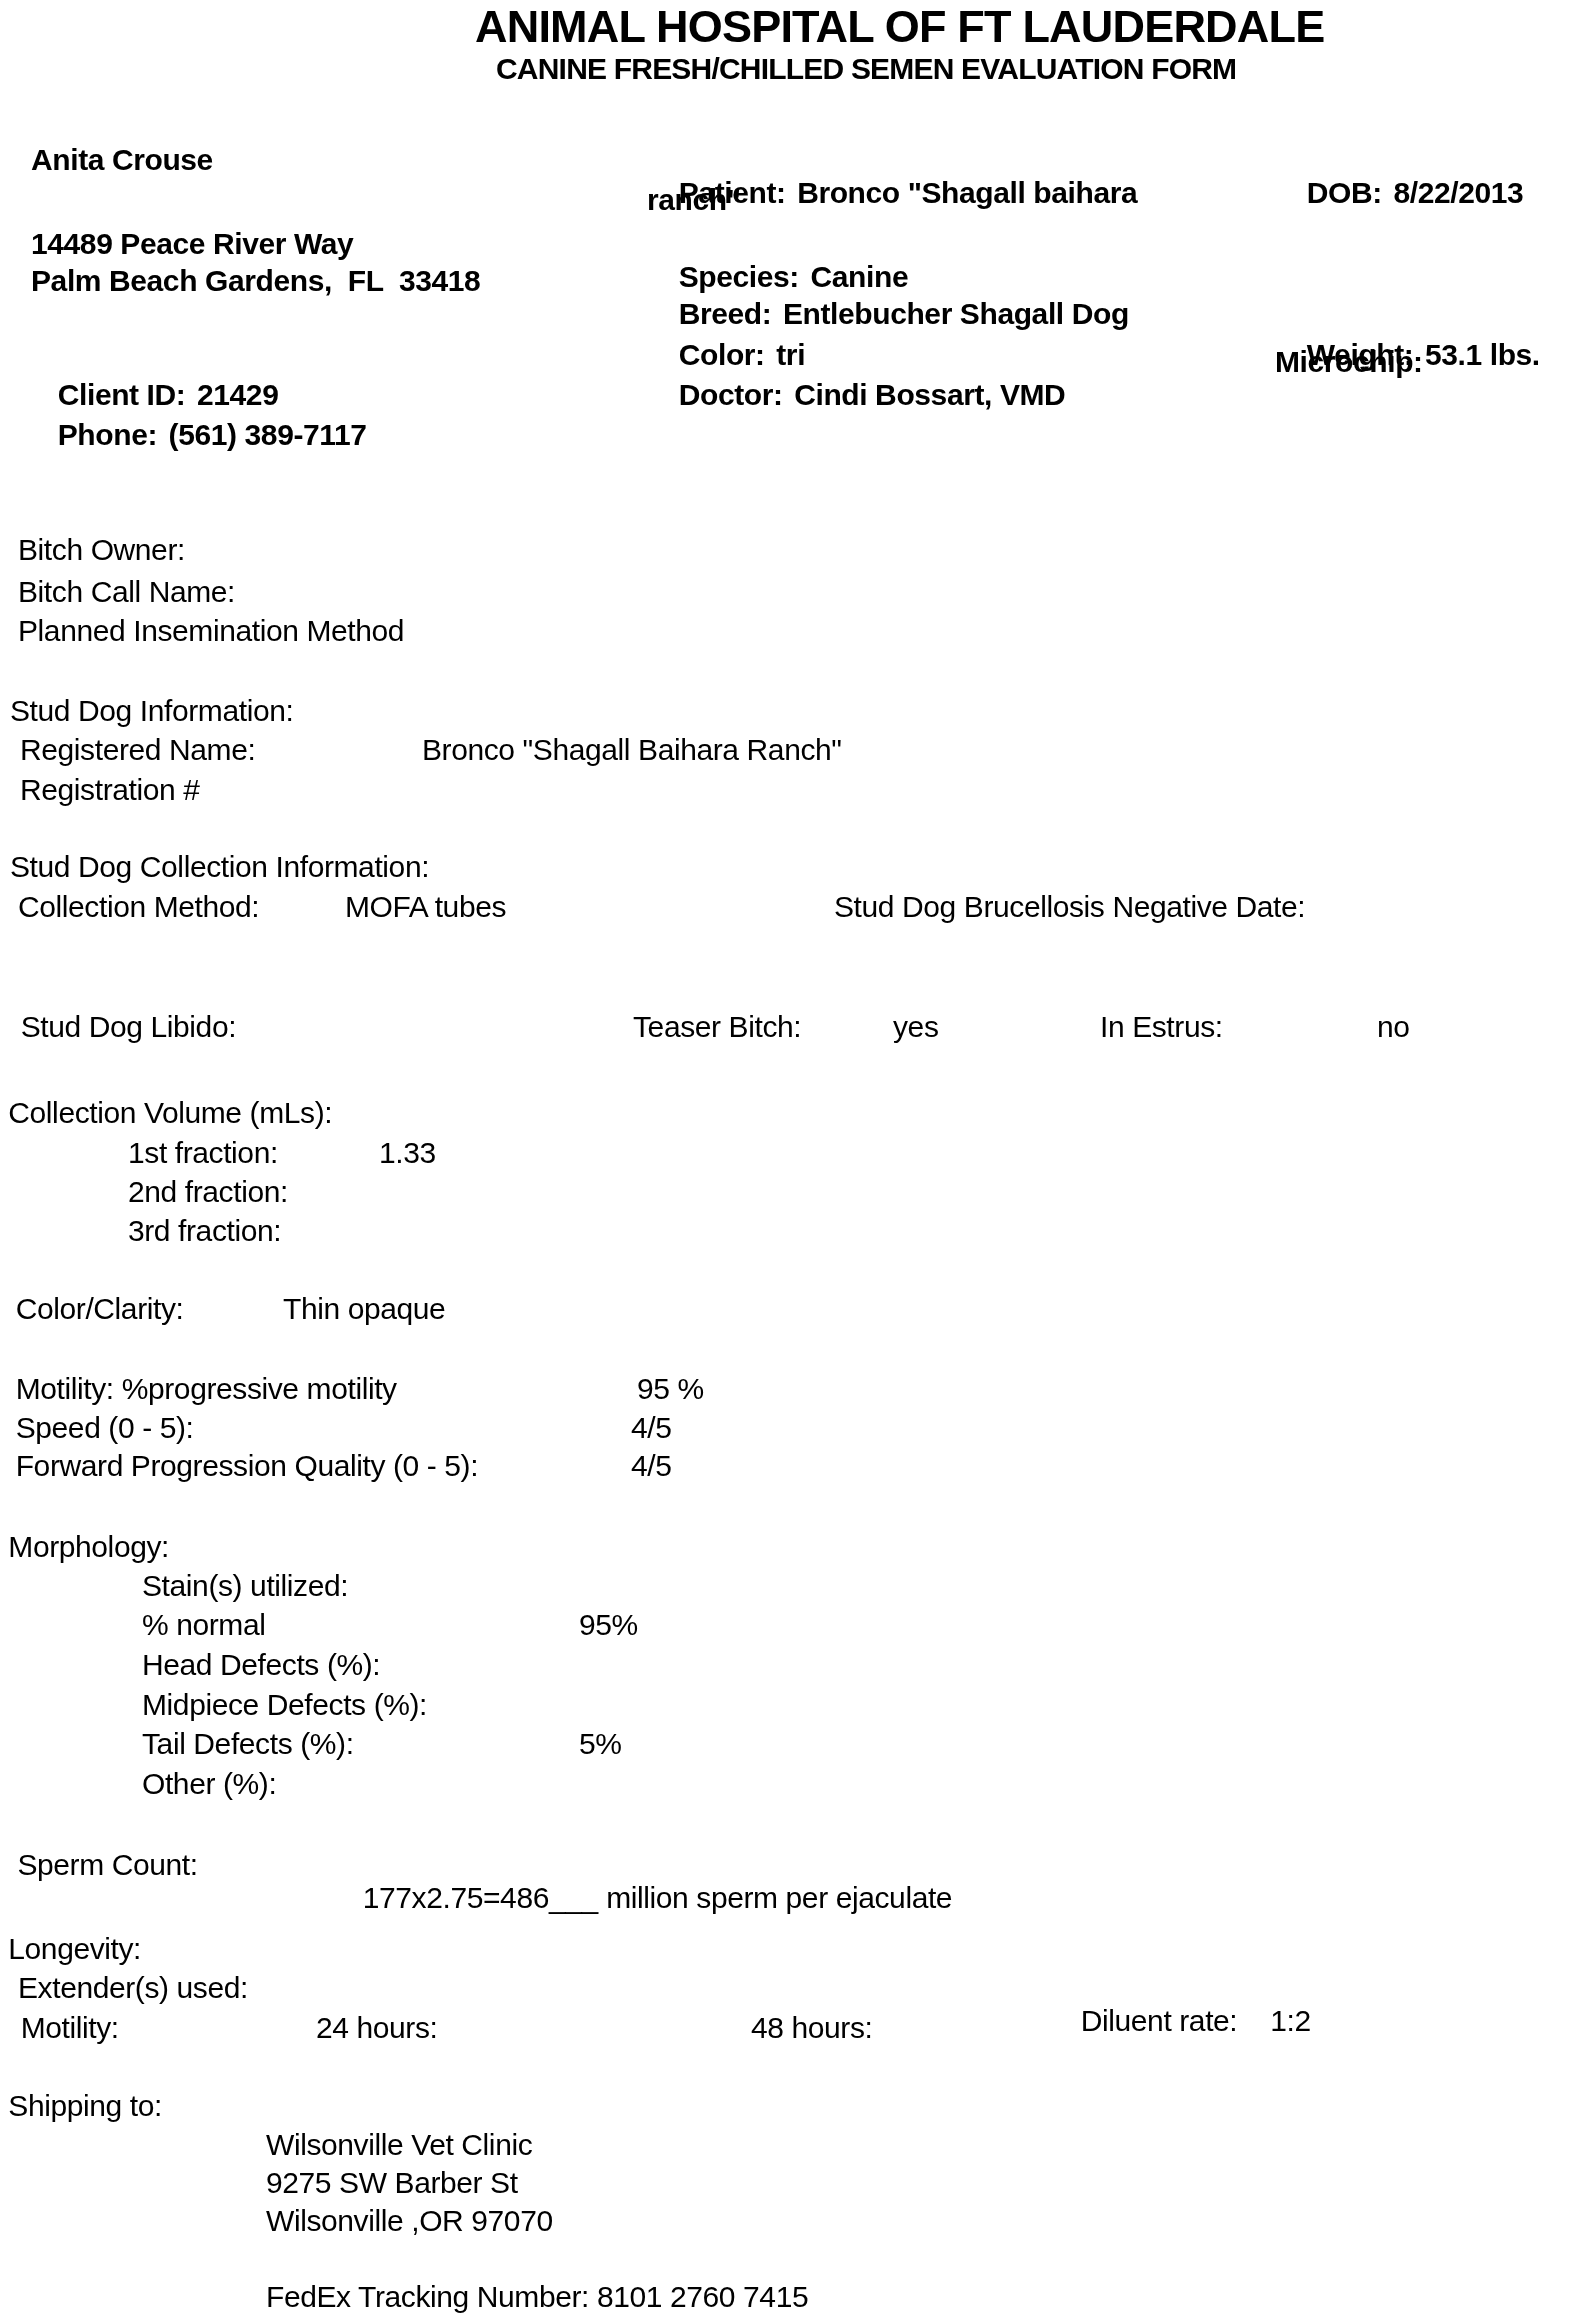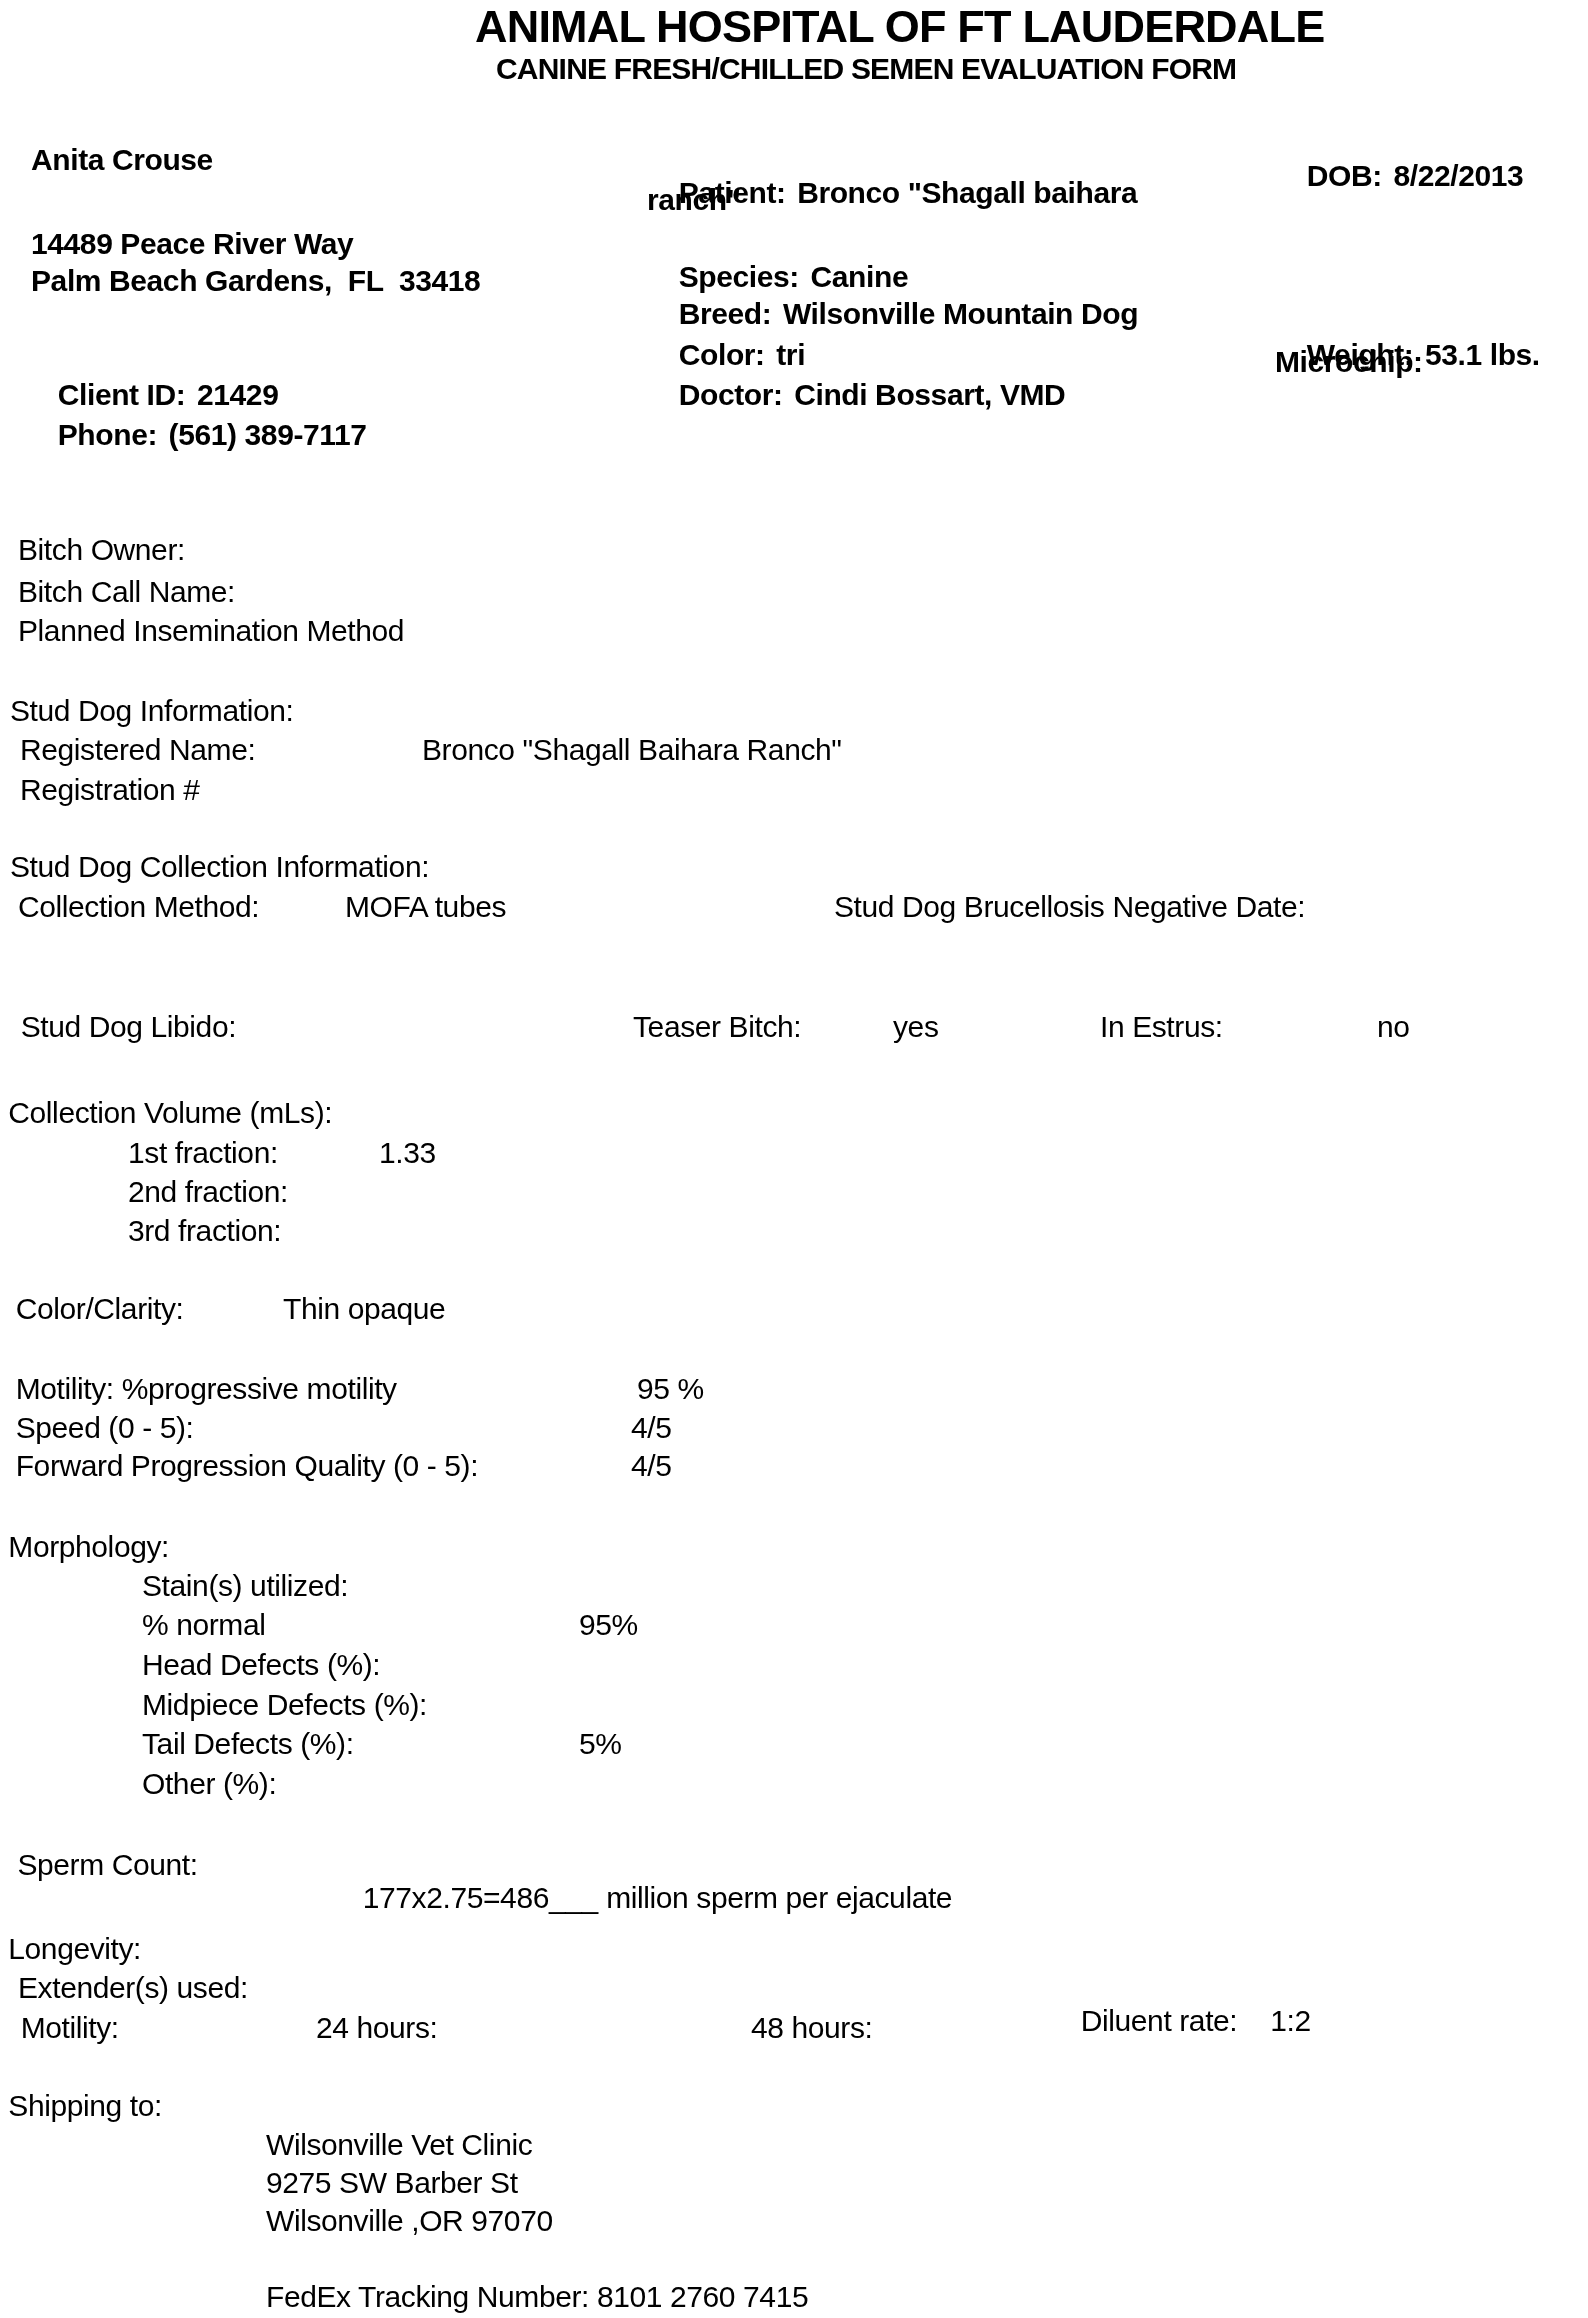--- a/index.html
+++ b/index.html
@@ -35,32 +35,32 @@
   <div class="t b title" style="top:1.7px;left:475px">ANIMAL HOSPITAL OF FT LAUDERDALE</div>
   <div class="t b subtitle" style="top:52px;left:496px">CANINE FRESH/CHILLED SEMEN EVALUATION FORM</div>
 
   <div class="t b" style="top:143px;left:31px">Anita Crouse</div>
 
   <div class="t b row" style="top:143px;left:647px">
     <span>Patient:</span><span class="gap">Bronco "Shagall baihara</span>
   </div>
   <div class="t b" style="top:183px;left:647px">ranch"</div>
 
-  <div class="t b row" style="top:126px;left:1275px">
+  <div class="t b row" style="top:143px;left:1275px">
     <span>DOB:</span><span class="gap">8/22/2013</span>
   </div>
 
   <div class="t b" style="top:227px;left:31px">14489 Peace River Way</div>
   <div class="t b row" style="top:227px;left:647px">
     <span>Species:</span><span class="gap">Canine</span>
   </div>
 
   <div class="t b" style="top:264px;left:31px">Palm Beach Gardens,  FL  33418</div>
   <div class="t b row" style="top:264px;left:647px">
-    <span>Breed:</span><span class="gap">Wilsonville Mountain Dog</span>
+    <span>Breed:</span><span class="gap">Entlebucher Shagall Dog</span>
   </div>
 
   <div class="t b row" style="top:305px;left:647px">
     <span>Color:</span><span class="gap">tri</span>
   </div>
   <div class="t b row" style="top:305px;left:1275px">
     <span>Weight:</span><span class="gap">53.1 lbs.</span>
   </div>
 
   <div class="t b row" style="top:345px;left:26px">

